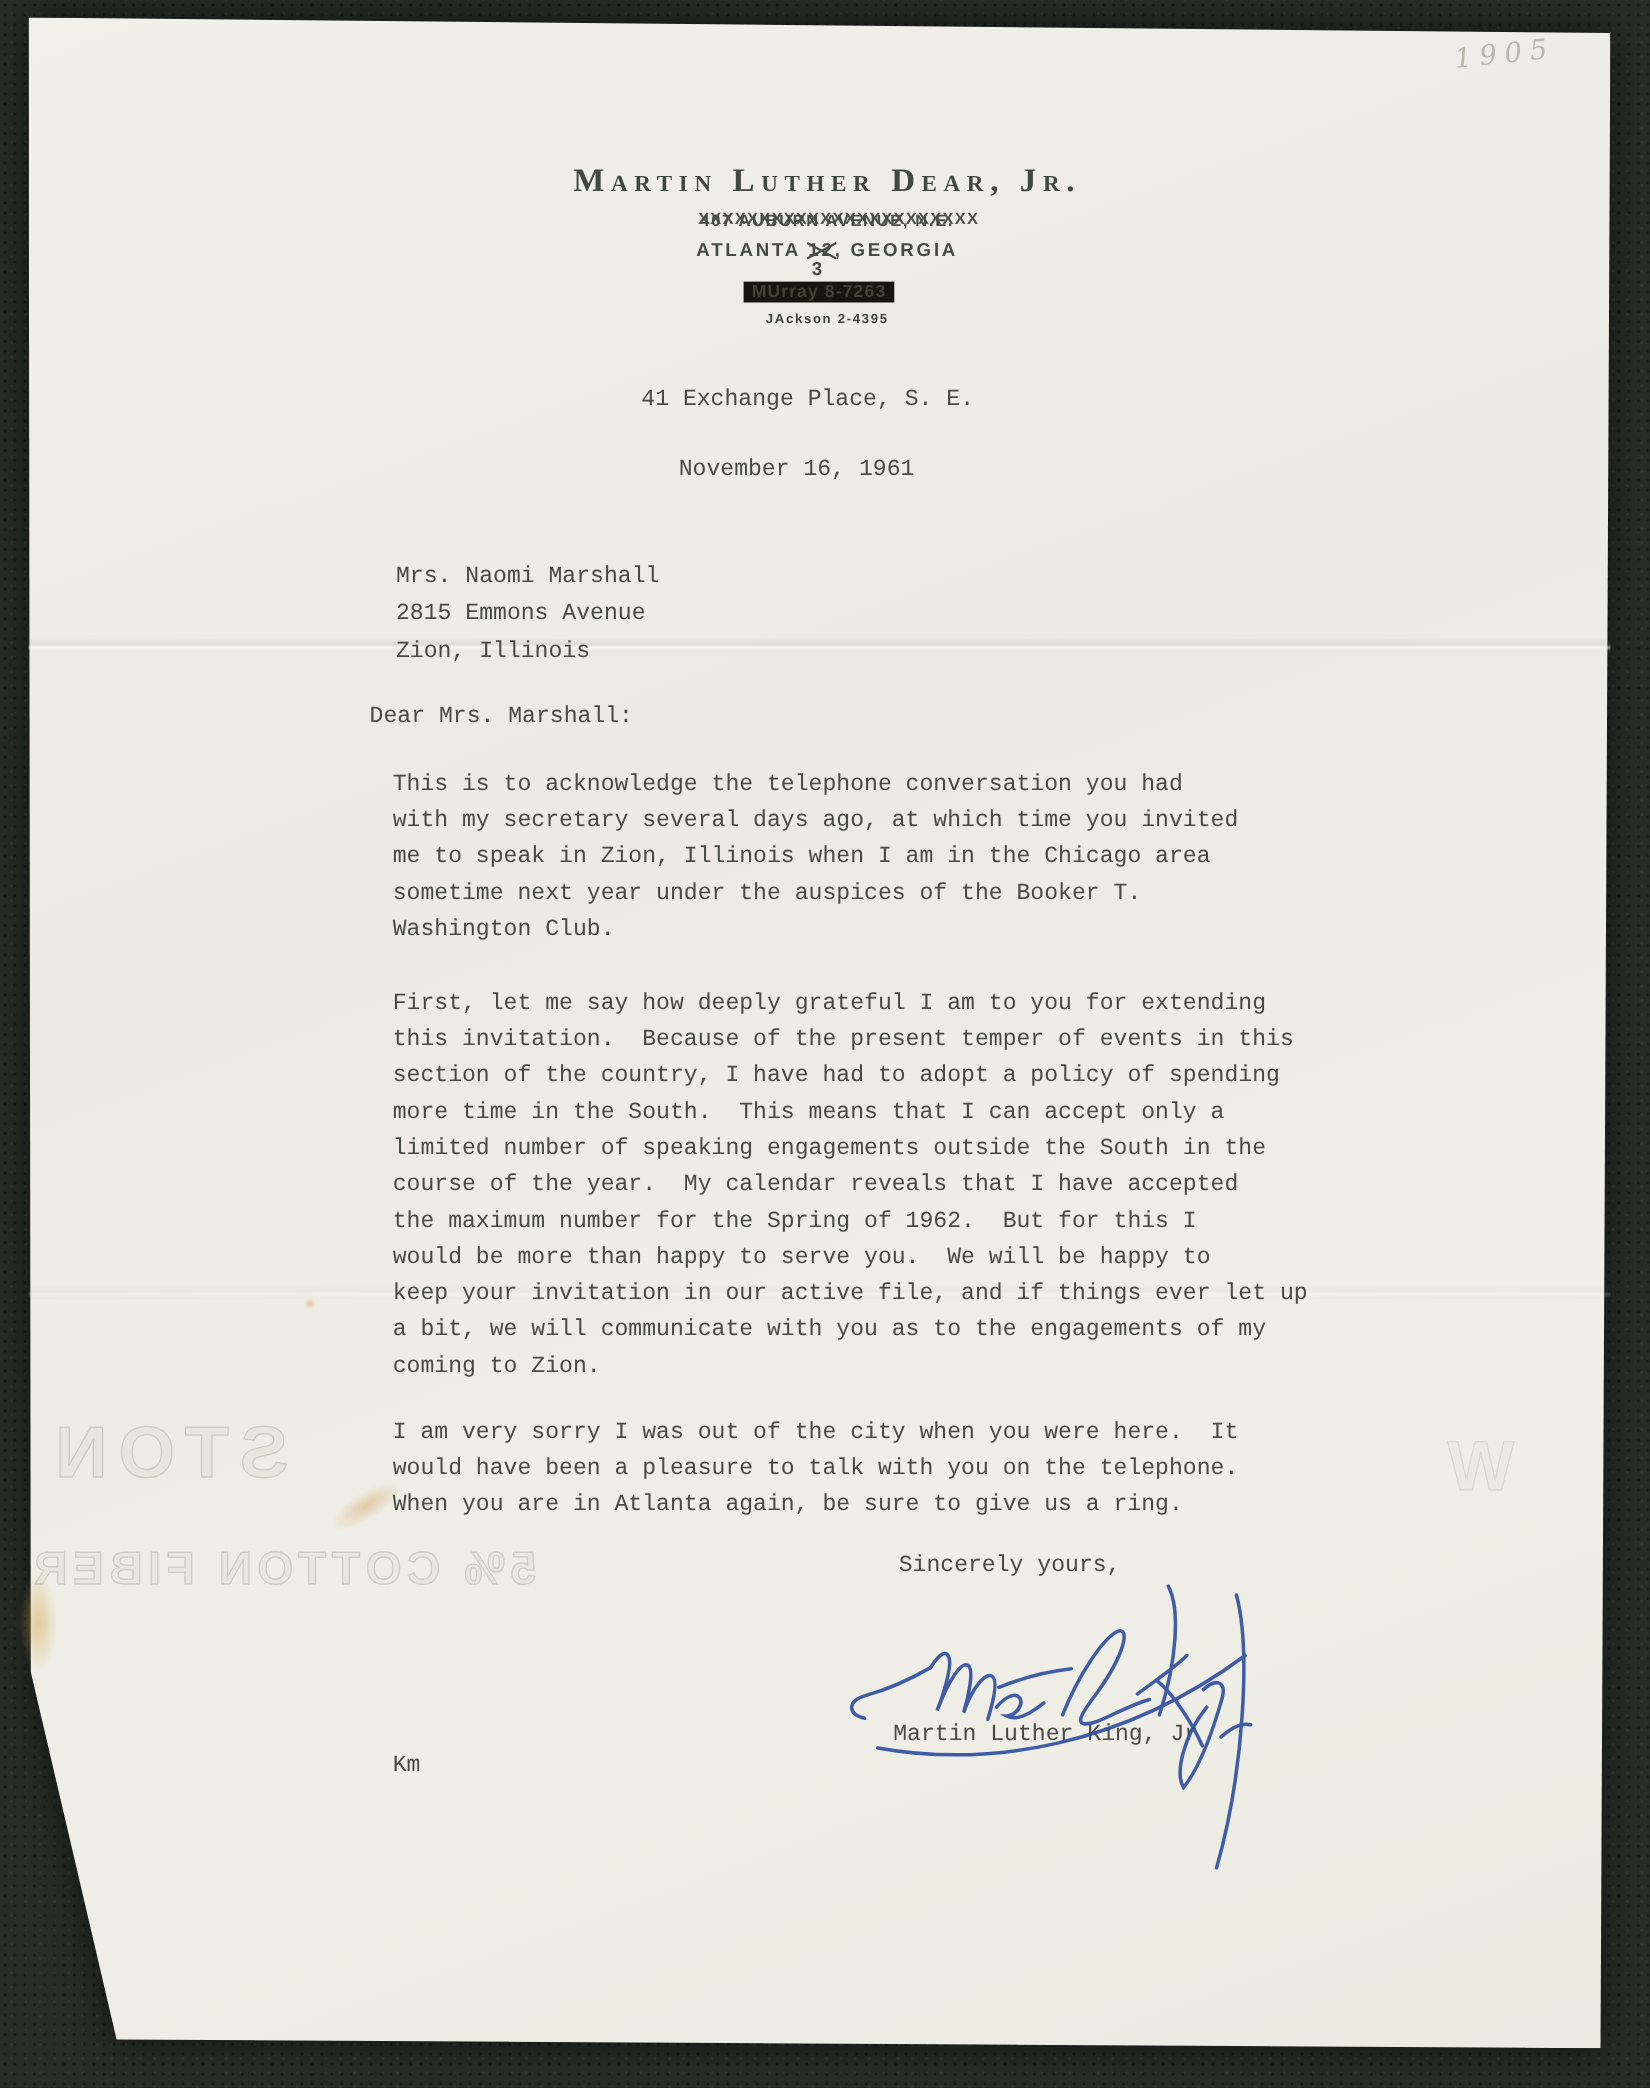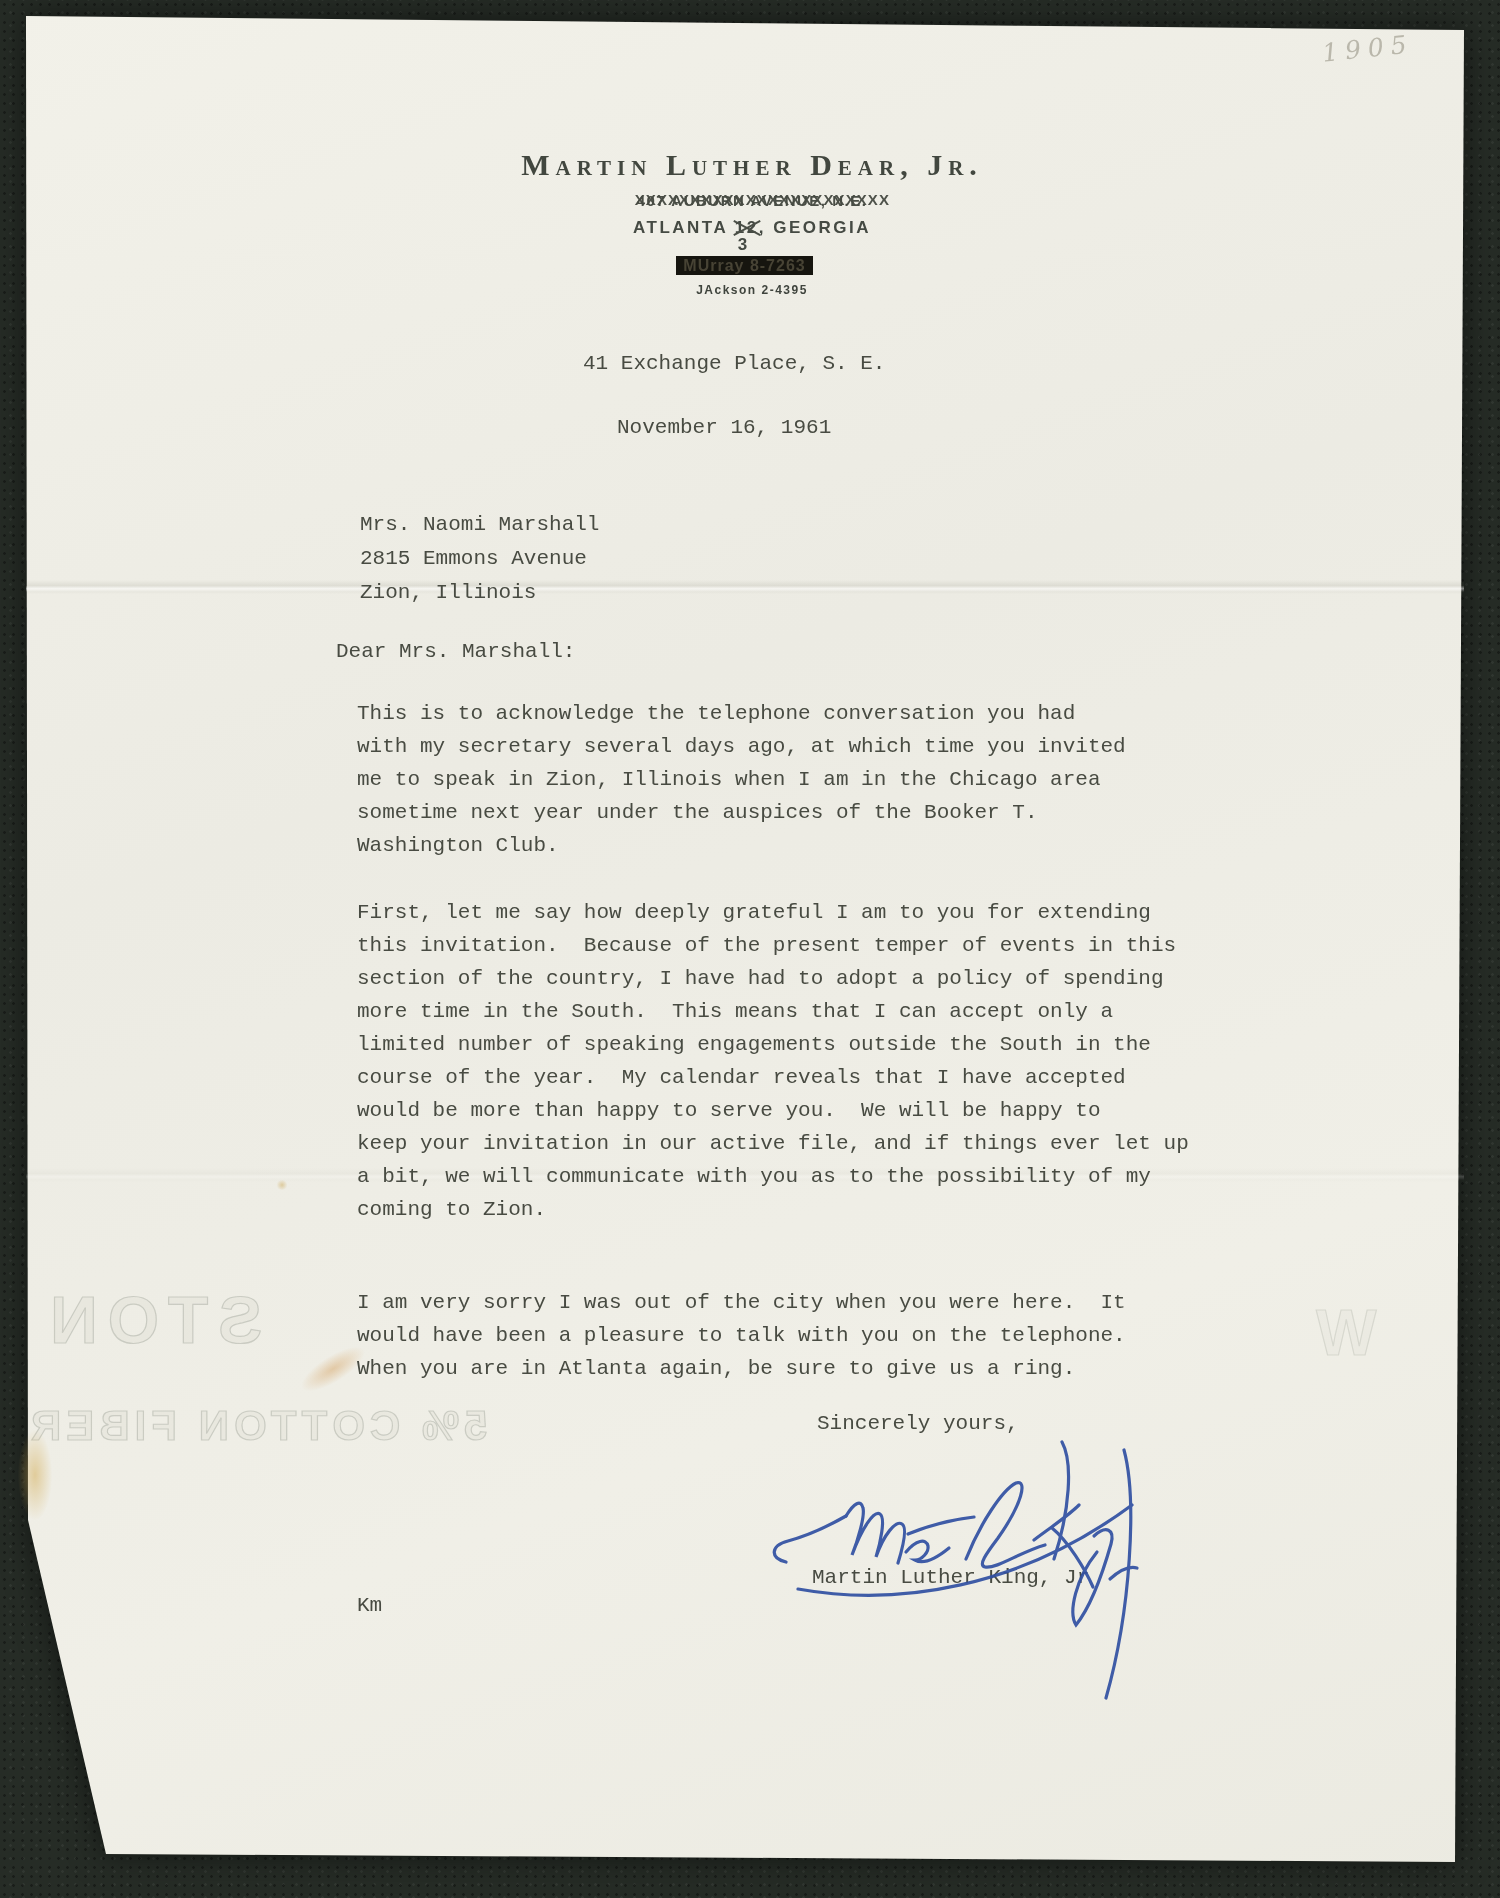--- a/index.html
+++ b/index.html
@@ -138,23 +138,24 @@
     <div class="tline">Washington Club.</div>
   </div>
 
   <div class="block mono" style="left:333px; top:896px;">
     <div class="tline">First, let me say how deeply grateful I am to you for extending</div>
     <div class="tline">this invitation.  Because of the present temper of events in this</div>
     <div class="tline">section of the country, I have had to adopt a policy of spending</div>
     <div class="tline">more time in the South.  This means that I can accept only a</div>
     <div class="tline">limited number of speaking engagements outside the South in the</div>
     <div class="tline">course of the year.  My calendar reveals that I have accepted</div>
+    <div class="tline">the maximum number for the Spring of 1962.  But for this I</div>
     <div class="tline">would be more than happy to serve you.  We will be happy to</div>
     <div class="tline">keep your invitation in our active file, and if things ever let up</div>
-    <div class="tline">a bit, we will communicate with you as to the possibility of my</div>
+    <div class="tline">a bit, we will communicate with you as to the engagements of my</div>
     <div class="tline">coming to Zion.</div>
   </div>
 
   <div class="block mono" style="left:333px; top:1286px;">
     <div class="tline">I am very sorry I was out of the city when you were here.  It</div>
     <div class="tline">would have been a pleasure to talk with you on the telephone.</div>
     <div class="tline">When you are in Atlanta again, be sure to give us a ring.</div>
   </div>
 
   <div class="abs mono tline" style="left:817px; top:1412px;">Sincerely yours,</div>

